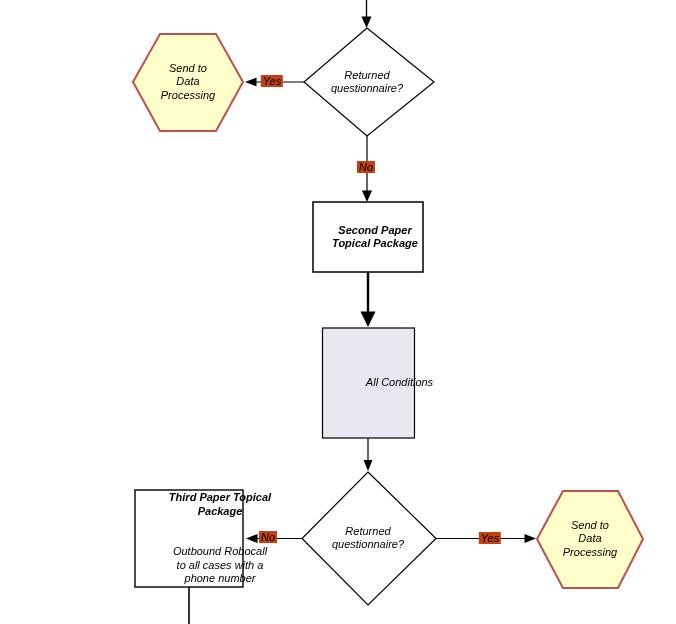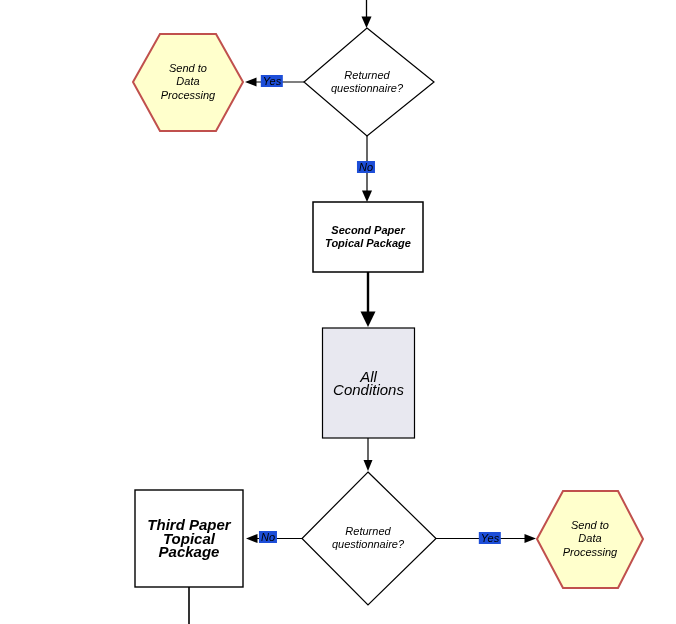--- a/index.html
+++ b/index.html
@@ -33,34 +33,35 @@
     pointer-events: none;
   }
   .node-text.bold { font-weight: bold; }
   .stacked {
     position: absolute;
     display: flex;
     flex-direction: column;
     align-items: center;
     justify-content: center;
     text-align: center;
-    font-size: 15px;
+    font-size: 11px;
     line-height: 13.5px;
     color: #000000;
     pointer-events: none;
+    padding-left: 31px;
   }
   .stacked .part { white-space: pre-line; }
   .stacked .part.bold { font-weight: bold; }
   .edge-label {
     position: absolute;
     transform: translate(-50%, -50%);
     font-size: 11px;
     line-height: 12px;
     color: #000000;
-    background: #1d4ed8;
+    background: #c2410c;
     padding: 0 2px;
     pointer-events: none;
   }
 </style>
 </head>
 <body>
 
 <div class="stage">
 
   <svg class="wires" viewBox="0 0 676 624">
@@ -119,33 +120,36 @@
     <polygon points="537,539 563,491 618,491 643,539 618,588 563,588" fill="#FFFFCC" stroke="#C0504D" stroke-width="2"></polygon>
   </svg>
 
   <div class="node-text" style="left:297px; top:58px; width:140px; height:48px;">Returned
 questionnaire?</div>
 
   <div class="node-text" style="left:143px; top:52px; width:90px; height:60px;">Send to
 Data
 Processing</div>
 
-  <div class="node-text bold" style="left:313px; top:202px; width:110px; height:70px;">Second Paper
+  <div class="node-text bold" style="left:320px; top:202px; width:110px; height:70px;">Second Paper
 Topical Package</div>
 
   <div class="stacked" style="left:323px; top:328px; width:91px; height:110px; row-gap:13px;">
     <div class="part">All Conditions</div>
   </div>
 
   <div class="node-text" style="left:298px; top:514px; width:140px; height:48px;">Returned
 questionnaire?</div>
 
   <div class="stacked" style="left:136px; top:490px; width:106px; height:97px; row-gap:27px;">
     <div class="part bold">Third Paper Topical
 Package</div>
+    <div class="part">Outbound Robocall
+to all cases with a
+phone number</div>
   </div>
 
   <div class="node-text" style="left:545px; top:510px; width:90px; height:58px;">Send to
 Data
 Processing</div>
 
   <div class="edge-label" style="left:272px; top:81px;">Yes</div>
 
   <div class="edge-label" style="left:366px; top:167px;">No</div>
 

